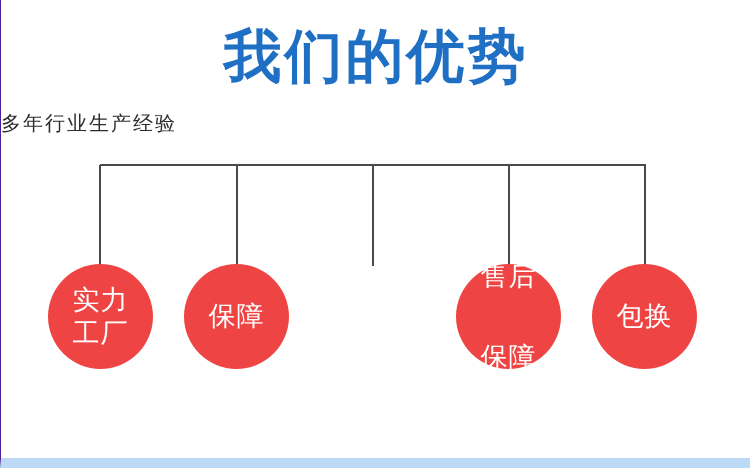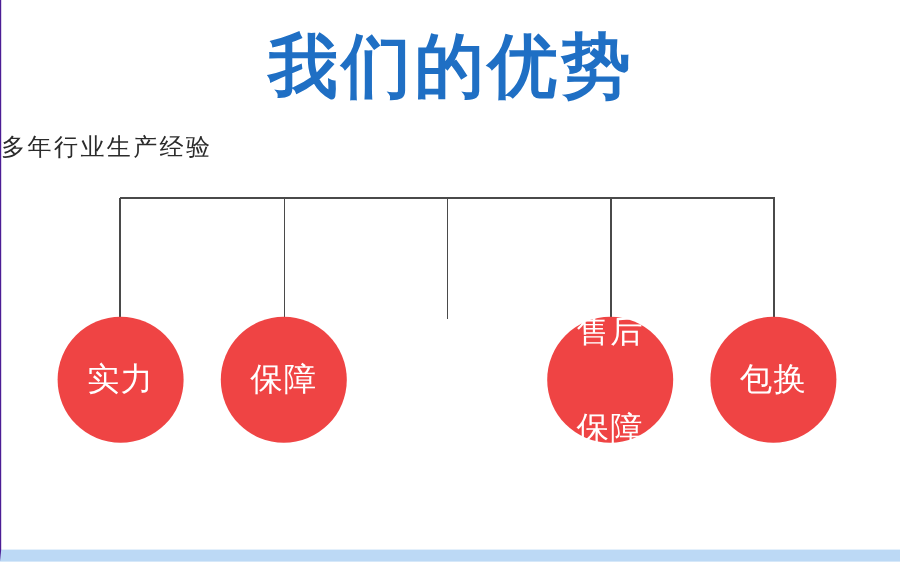--- a/index.html
+++ b/index.html
@@ -106,20 +106,21 @@
       <line x1="99" y1="165" x2="99" y2="266"></line>
       <line x1="236" y1="165" x2="236" y2="266"></line>
       <line x1="372" y1="165" x2="372" y2="266"></line>
       <line x1="508" y1="165" x2="508" y2="266"></line>
       <line x1="644" y1="165" x2="644" y2="266"></line>
     </g>
   </svg>
 
   <div class="node node-1">
     <span class="ln">实力</span>
+    <span class="ln">工厂</span>
   </div>
 
   <div class="node node-2">
     <span class="ln">保障</span>
   </div>
 
 
   <div class="node node-4">
     <span class="ln">售后</span>
     <span class="ln">保障</span>

